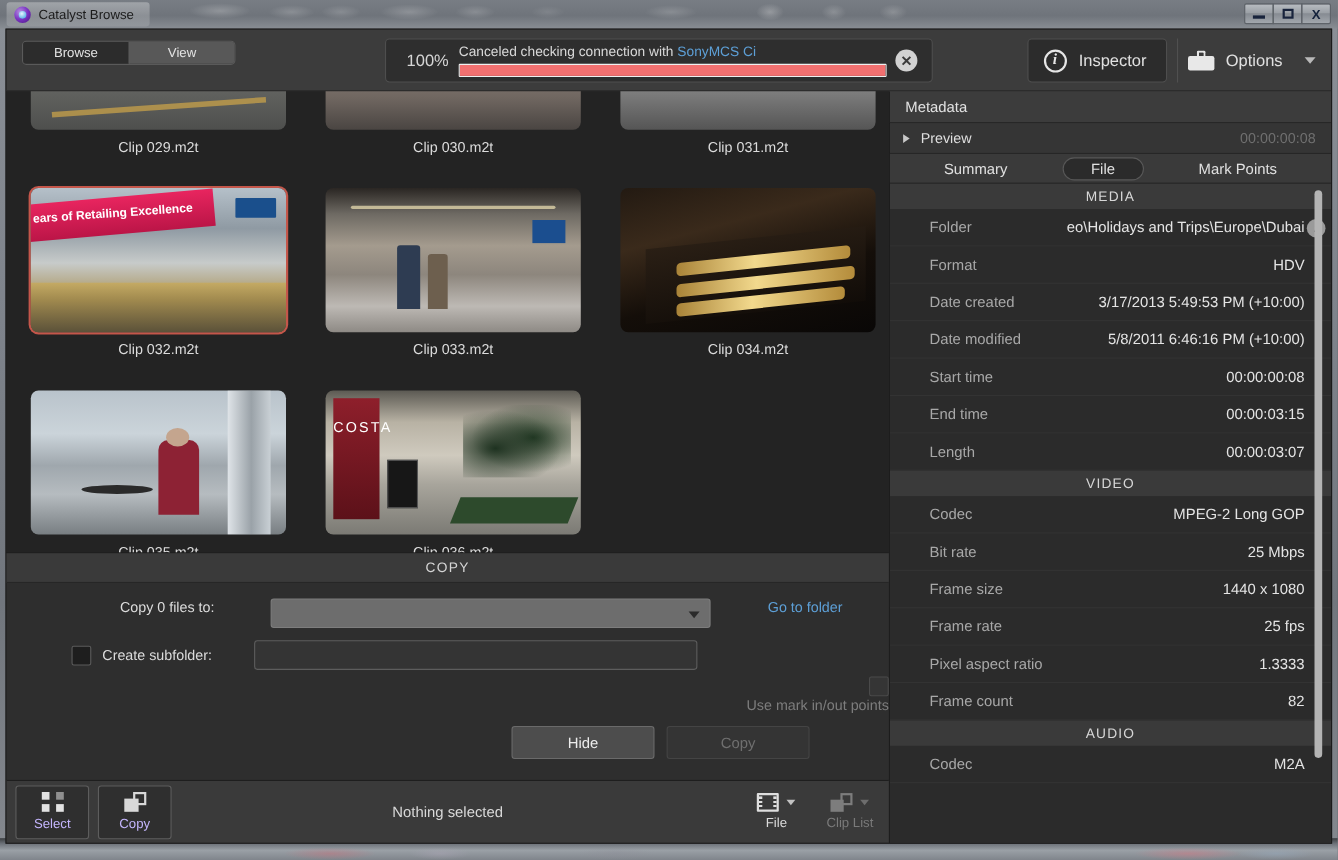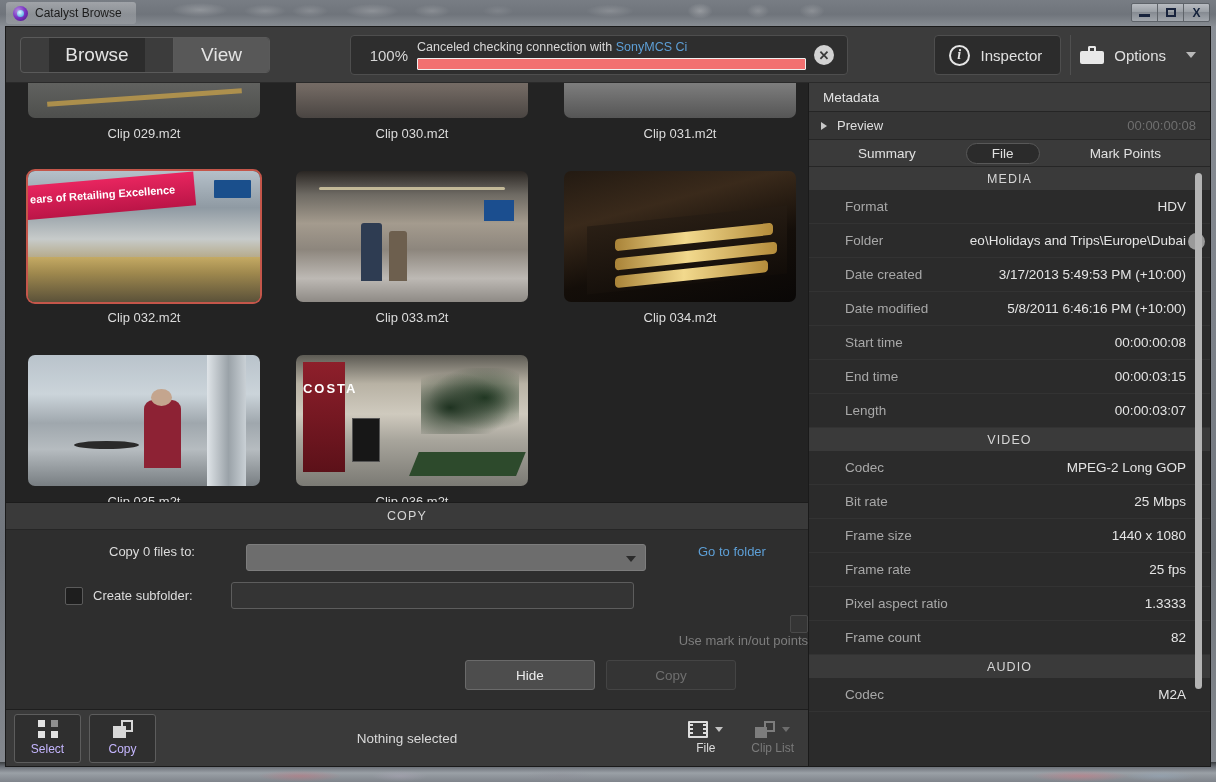--- a/index.html
+++ b/index.html
@@ -82,22 +82,22 @@
   
   #toolbar {
     height:56px; background:#3c3c3c; position:relative;
     border-bottom:1px solid #2a2a2a; flex:none;
   }
   #mode-tabs {
     position:absolute; left:14px; top:10px;
     display:flex; border:1px solid #5a5a5a; border-radius:4px; overflow:hidden;
   }
   .mode-tab {
-    width:96px; height:34px; display:flex; align-items:center; justify-content:center;
-    font-size:19px; color:#e3e3e3;margin-left:28px;
+    width:96px; height:20px; display:flex; align-items:center; justify-content:center;
+    font-size:12px; color:#e3e3e3;
   }
   .mode-tab.sel { background:#2c2c2c; }
   .mode-tab.unsel { background:#585858; border-left:1px solid #5a5a5a; }
 
   #progress-panel {
     position:absolute; left:344px; top:8px; width:498px; height:40px;
     background:#2e2e2e; border:1px solid #4e4e4e; border-radius:4px;
     display:flex; align-items:center;
   }
   #pct { width:66px; text-align:right; font-size:15px; color:#d6d6d6; padding-right:9px;}
@@ -214,21 +214,21 @@
   .t035{background:linear-gradient(180deg,#b9c3cb 0%, #cbd4da 30%, #9fa7ad 52%, #b6bcc0 72%, #787e82 100%);}
   .t035 .col{position:absolute;right:6%;top:0;width:17%;height:100%;
     background:linear-gradient(90deg,#dfe4e8,#9aa2a8 55%,#c9d0d5);}
   .t035 .pers{position:absolute;left:50%;top:34%;width:16%;height:52%;background:#8d2234;border-radius:9px 9px 0 0;}
   .t035 .head{position:absolute;left:53%;top:26%;width:9%;height:13%;background:#c4a58e;border-radius:50%;}
   .t035 .tbl{position:absolute;left:20%;top:66%;width:28%;height:6%;background:#2a2a2a;border-radius:50%;}
 
   .t036{background:linear-gradient(180deg,#5c5a53 0%, #b8b2a4 22%, #cfcabe 45%, #a8a59c 65%, #7b7a74 100%);}
   .t036 .costa{position:absolute;left:3%;top:5%;width:18%;height:84%;
     background:linear-gradient(180deg,#8e1f2b,#5c1119);}
-  .t036 .costa b{position:absolute;left:0;right:0;top:18%;text-align:center;color:#fff;font-size:13px;letter-spacing:2px;line-height:15px;font-weight:bold;}
+  .t036 .costa b{position:absolute;left:0;right:0;top:18%;text-align:center;color:#fff;font-size:13px;letter-spacing:2px;line-height:15px;font-weight:normal;}
   .t036 .tree{position:absolute;right:4%;top:10%;width:42%;height:50%;
     background:radial-gradient(ellipse at 30% 60%, #1e3220, transparent 62%),
                radial-gradient(ellipse at 65% 45%, #223a24, transparent 62%);}
   .t036 .hedge{position:absolute;right:3%;bottom:8%;width:46%;height:18%;background:#2d4a2c;transform:skewX(-22deg);}
   .t036 .board{position:absolute;left:24%;top:48%;width:12%;height:34%;background:#171717;border:1px solid #555;}
 
   
   #copy-panel { flex:none; background:#2e2e2e; border-top:1px solid #1c1c1c; }
   #copy-head {
     height:27px; background:#3a3a3a; display:flex; align-items:center; justify-content:center;
@@ -535,27 +535,27 @@
         <div id="md-tabs">
           <span class="md-tab">Summary</span>
           <span class="md-tab sel">File</span>
           <span class="md-tab">Mark Points</span>
         </div>
 
         <div id="md-scroll">
 
           <div class="sec-head">MEDIA</div>
           <div class="md-row">
-            <span class="md-k">Format</span>
-            <span class="md-v">HDV</span>
-          </div>
-          <div class="md-row">
             <span class="md-k">Folder</span>
             <span class="md-v">eo\Holidays and Trips\Europe\Dubai</span>
             <span class="info-badge">i</span>
+          </div>
+          <div class="md-row">
+            <span class="md-k">Format</span>
+            <span class="md-v">HDV</span>
           </div>
           <div class="md-row">
             <span class="md-k">Date created</span>
             <span class="md-v">3/17/2013 5:49:53 PM (+10:00)</span>
           </div>
           <div class="md-row">
             <span class="md-k">Date modified</span>
             <span class="md-v">5/8/2011 6:46:16 PM (+10:00)</span>
           </div>
           <div class="md-row">

